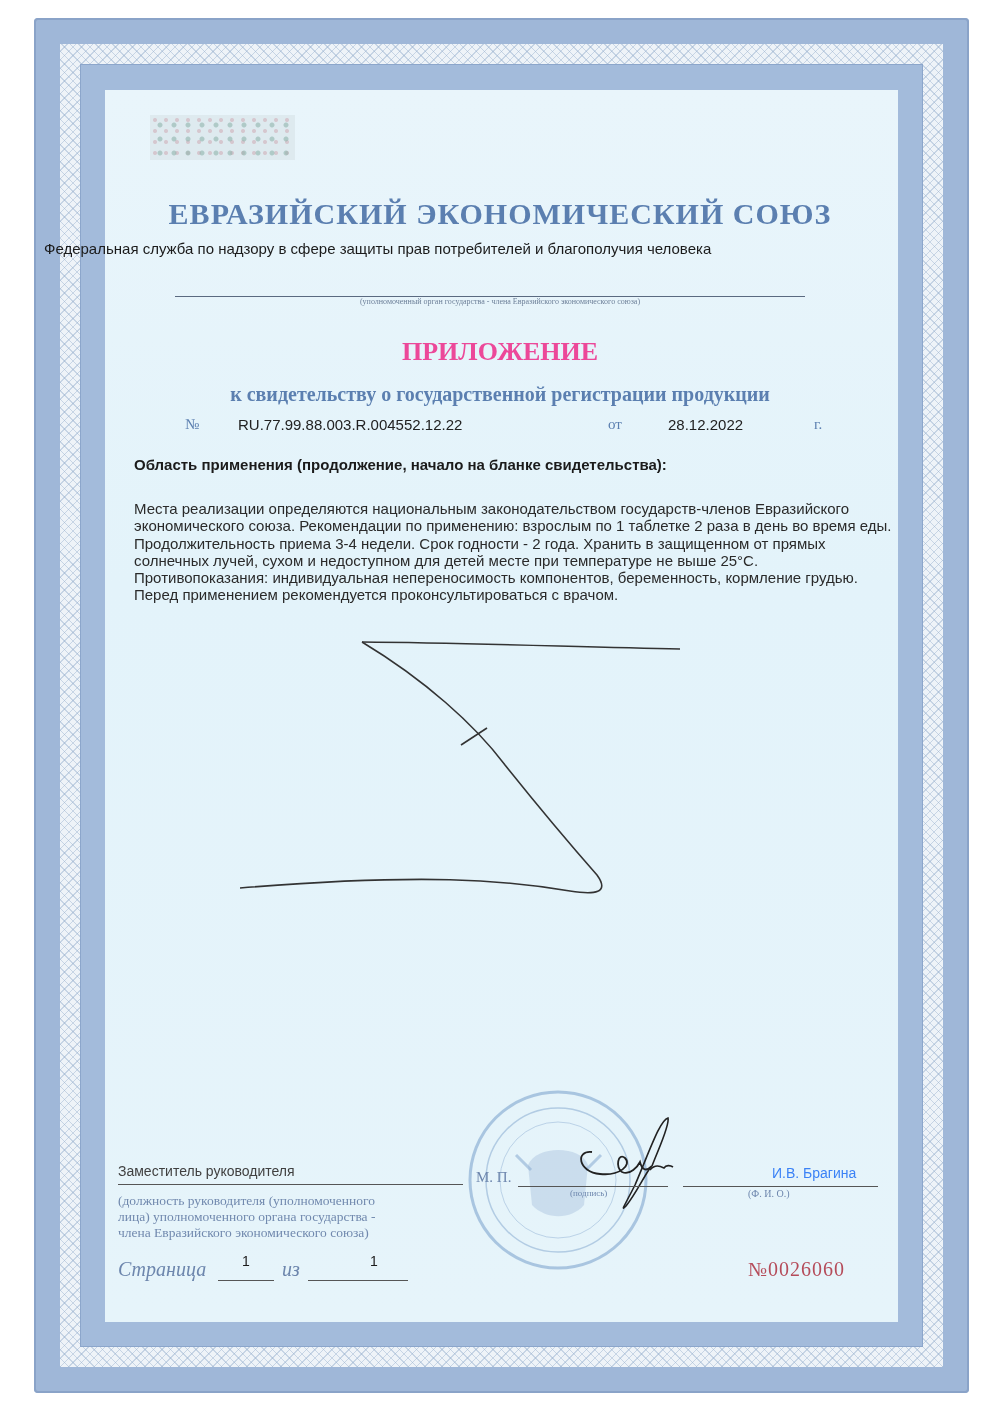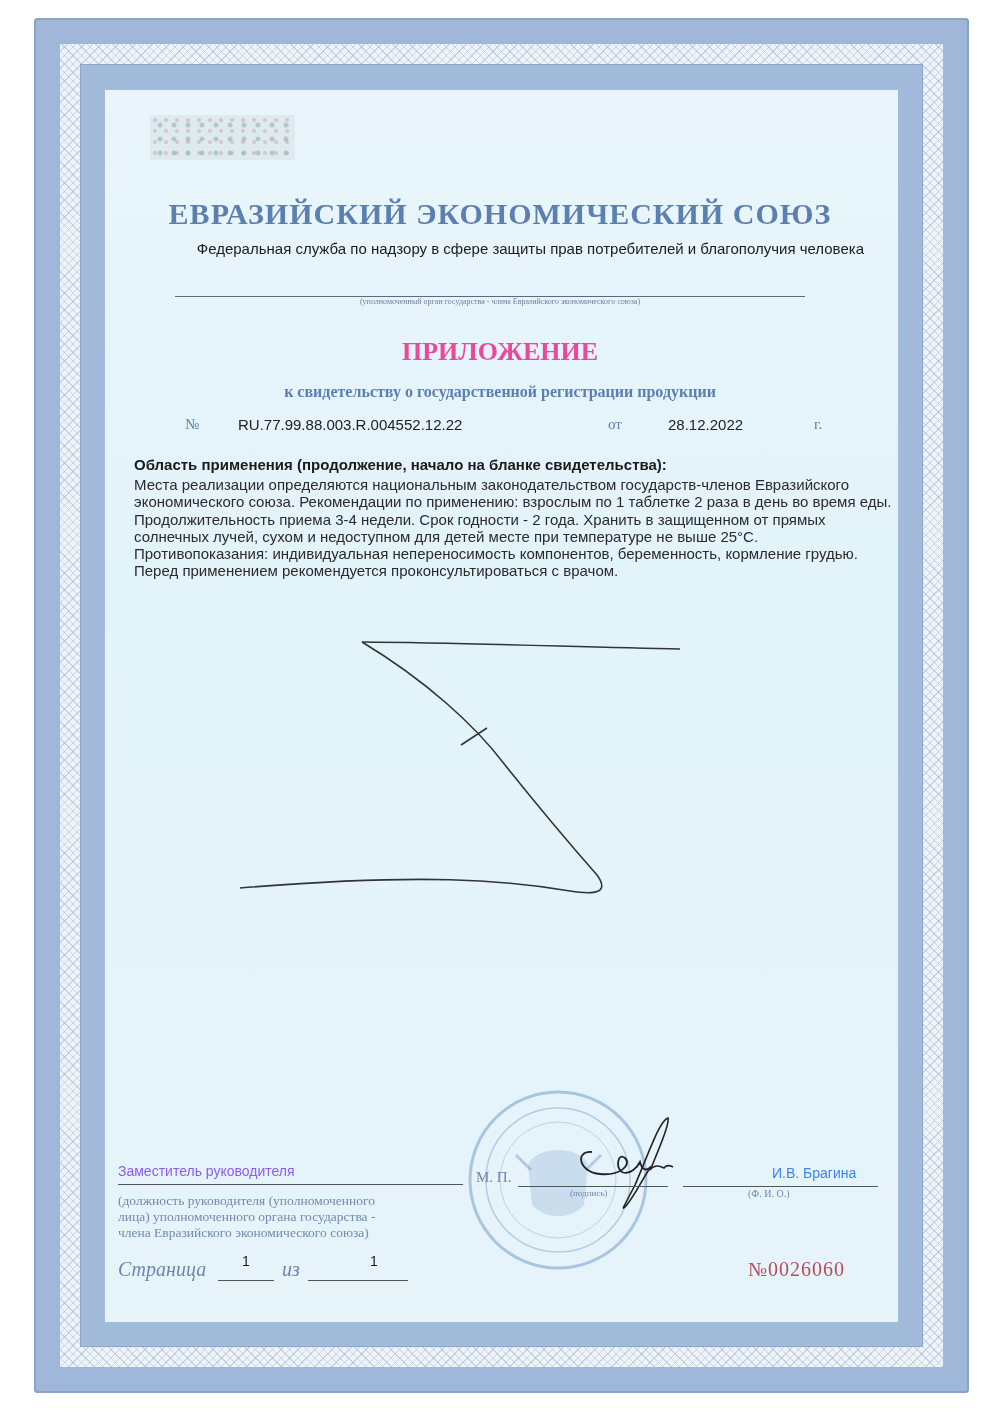--- a/index.html
+++ b/index.html
@@ -41,66 +41,66 @@
         radial-gradient(circle at 5px 5px, rgba(200,150,160,0.5) 1.5px, transparent 2.5px);
       background-size: 14px 14px, 11px 11px;
       opacity: 0.85;
     }
     .union-title {
       position: absolute; left: 0; width: 1000px; top: 197px; text-align: center;
       font-family: "Liberation Serif", serif; font-weight: bold; font-size: 30px;
       color: #5b7fb0; letter-spacing: 1px;
     }
     .authority {
-      position: absolute; left: 0; width: 864px; top: 240px; text-align: right;
-      font-size: 15px; line-height: 17px; color: #1b1b1b;
+      position: absolute; left: 0; width: 864px; top: 240px; text-align: left;
+      font-size: 15px; line-height: 17px; color: #1b1b1b; padding-left: 44px;
     }
     .authority-rule {
       position: absolute; left: 175px; width: 630px; top: 296px; height: 0;
       border-top: 1px solid #5a6a80;
     }
     .authority-caption {
       position: absolute; left: 0; width: 1000px; top: 297px; text-align: center;
       font-family: "Liberation Serif", serif; font-size: 8px; color: #6c7f98;
     }
     .appendix-title {
       position: absolute; left: 0; width: 1000px; top: 337px; text-align: center;
       font-family: "Liberation Serif", serif; font-weight: bold; font-size: 26px;
       color: #ec4899;
     }
     .appendix-subtitle {
       position: absolute; left: 0; width: 1000px; top: 383px; text-align: center;
-      font-family: "Liberation Serif", serif; font-weight: bold; font-size: 16px;
+      font-family: "Liberation Serif", serif; font-weight: bold; font-size: 20px;
       color: #5b7fb0;
     }
     .regline { position: absolute; top: 416px; font-size: 15px; }
     .reg-no-label { left: 185px; font-family: "Liberation Serif", serif; color: #5b7fb0; }
     .reg-no-value { left: 238px; color: #222; text-align: center; }
     .reg-from-label { left: 608px; font-family: "Liberation Serif", serif; color: #5b7fb0; }
     .reg-date-value { left: 668px; color: #222; }
     .reg-year-label { left: 814px; font-family: "Liberation Serif", serif; color: #5b7fb0; }
 
     .scope-heading {
       position: absolute; left: 134px; top: 456px; width: 760px;
       font-weight: bold; font-size: 15px; color: #1b1b1b;
     }
     .scope-body {
-      position: absolute; left: 134px; top: 476px; width: 760px;
+      position: absolute; left: 134px; top: 500px; width: 760px;
       font-size: 15px; line-height: 17.3px; color: #2a2a2a;
     }
     .z-stroke {
       position: absolute; left: 225px; top: 625px; width: 470px; height: 275px;
     }
     .seal {
       position: absolute; left: 466px; top: 1085px; width: 185px; height: 190px;
     }
     .sig {
       position: absolute; left: 560px; top: 1110px; width: 130px; height: 110px;
     }
-    .pos-label { position: absolute; left: 118px; top: 1163px; font-size: 14px; color: #8b5cf6; }
+    .pos-label { position: absolute; left: 118px; top: 1163px; font-size: 14px; color: #404040; }
     .pos-rule { position: absolute; left: 118px; top: 1184px; width: 345px; border-top: 1px solid #555; }
     .mp-label {
       position: absolute; left: 476px; top: 1169px; font-family: "Liberation Serif", serif;
       font-size: 15px; color: #6d86ad;
     }
     .sig-rule { position: absolute; left: 518px; top: 1186px; width: 150px; border-top: 1px solid #555; }
     .sig-caption { position: absolute; left: 570px; top: 1188px; font-family: "Liberation Serif", serif; font-size: 9px; color: #6d86ad; }
     .name-value { position: absolute; left: 772px; top: 1165px; font-size: 14px; color: #3b82f6; }
     .name-rule { position: absolute; left: 683px; top: 1186px; width: 195px; border-top: 1px solid #555; }
     .name-caption { position: absolute; left: 748px; top: 1188px; font-family: "Liberation Serif", serif; font-size: 10px; color: #6d86ad; }

